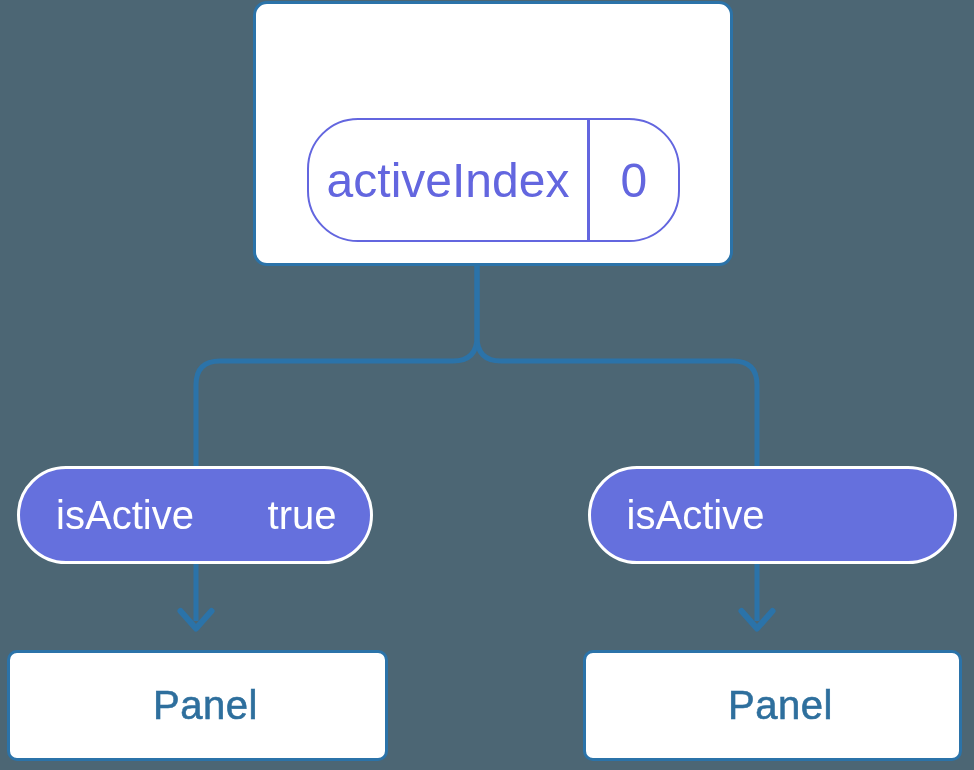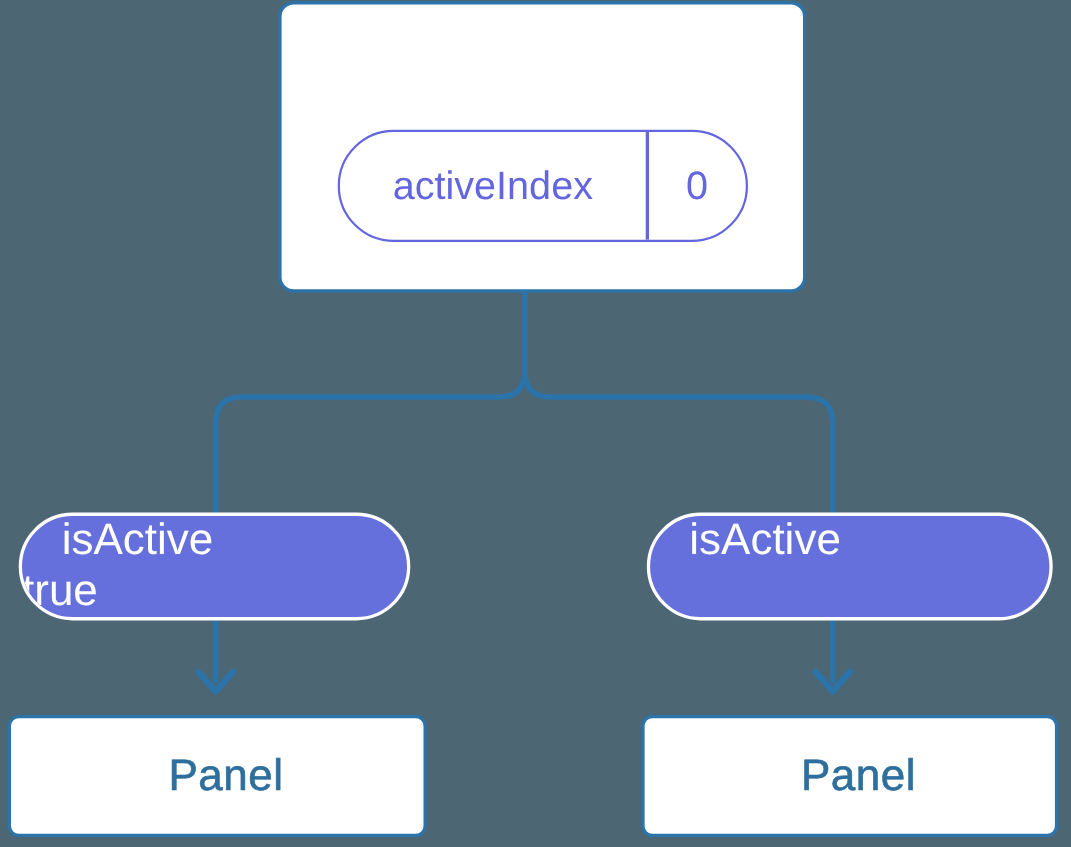--- a/index.html
+++ b/index.html
@@ -58,28 +58,28 @@
     font-size: 40px;
     line-height: 44px;
     font-weight: 500;
     letter-spacing: 0.5px;
     color: var(--component-text);
     -webkit-text-stroke: 0.6px var(--component-text);
   }
   .state-pill {
     position: absolute;
     left: 51px; top: 114px;
-    width: 373px; height: 102px;
+    width: 373px; height: 124px;
     background: var(--surface);
     border: 2.5px solid var(--accent-purple);
     border-radius: 51px;
     display: flex;
     align-items: stretch;
     color: var(--accent-purple);
-    font-size: 36px;
+    font-size: 48px;
     overflow: hidden;
   }
   .state-pill .pill-name {
     width: 278px;
     display: flex; align-items: center; justify-content: center;
   }
   .state-pill .pill-divider {
     width: 2.5px;
     background: var(--accent-purple);
   }
@@ -88,26 +88,25 @@
     display: flex; align-items: center; justify-content: center;
   }
   .prop-pill {
     position: absolute;
     top: 466px;
     height: 98px;
     background: var(--pill-fill);
     border: 3px solid var(--surface);
     border-radius: 49px;
     display: flex;
-    align-items: flex-start;
+    align-items: center;
     color: var(--surface);
     font-size: 40px;
     z-index: 2;
     overflow: hidden;
-    flex-direction: column;
   }
   .prop-pill .pill-divider {
     width: 4px;
     background: var(--surface);
   }
   .prop-pill .pill-name,
   .prop-pill .pill-value {
     display: flex; align-items: center; justify-content: center;
   }
   .pill-left { left: 17px; width: 356px; }

